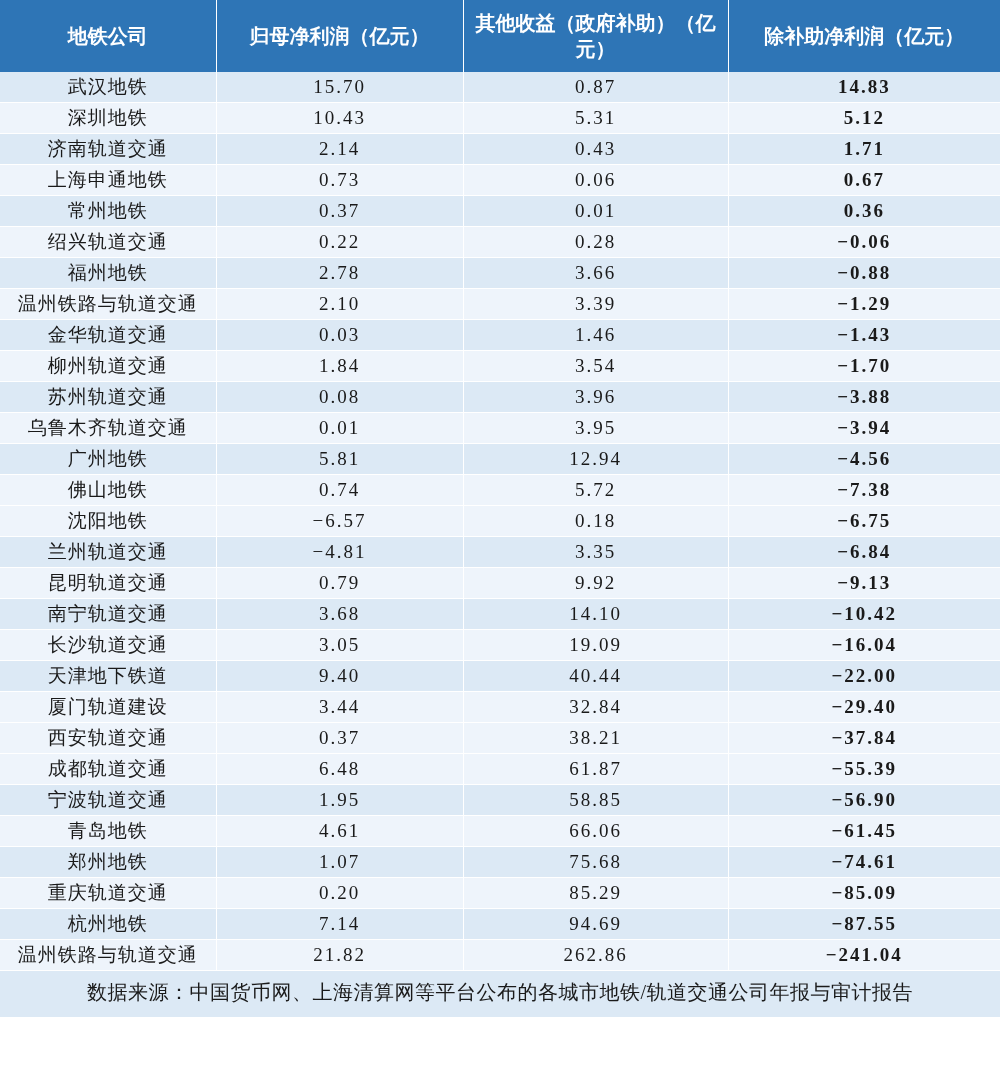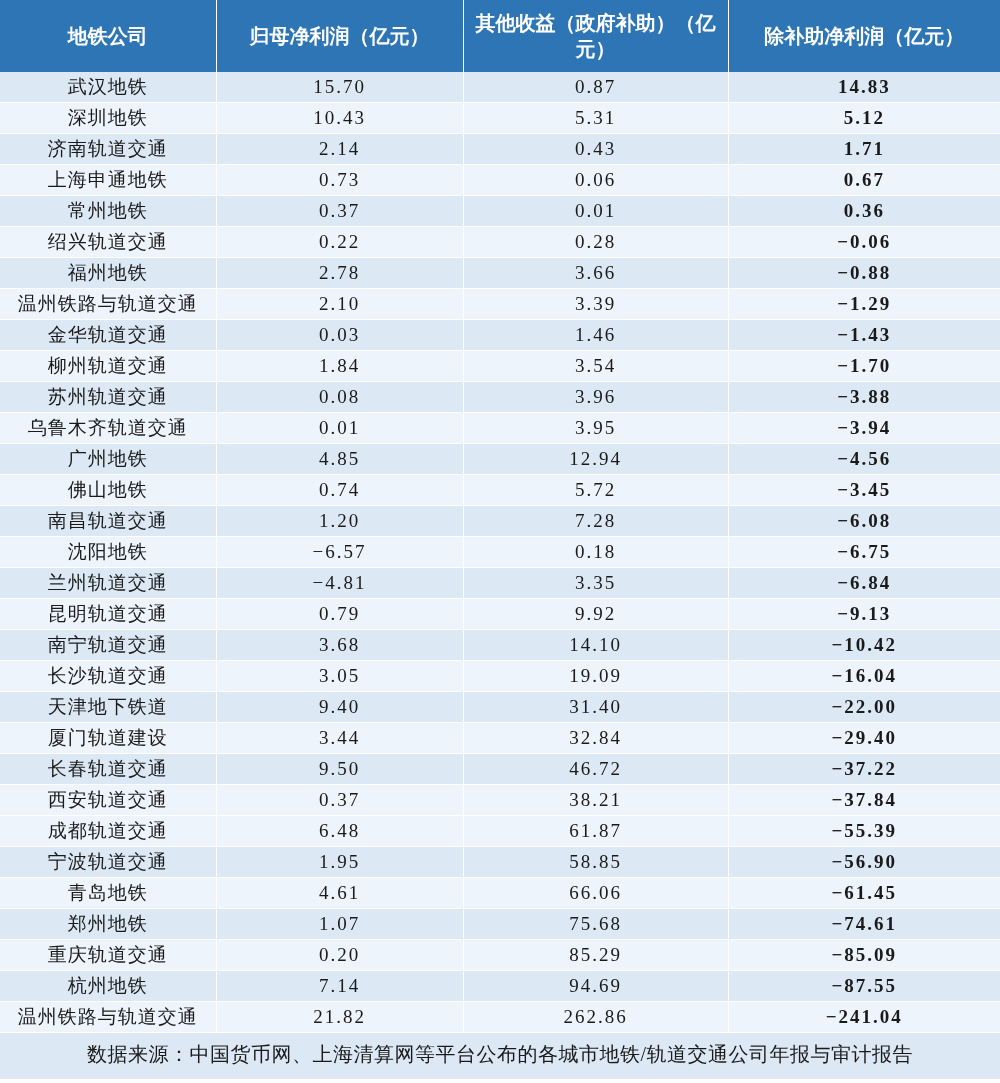--- a/index.html
+++ b/index.html
@@ -165,35 +165,29 @@
           <td class="num">−3.88</td>
         </tr>
         <tr class="even">
           <td class="name">乌鲁木齐轨道交通</td>
           <td class="num">0.01</td>
           <td class="num">3.95</td>
           <td class="num">−3.94</td>
         </tr>
         <tr class="odd">
           <td class="name">广州地铁</td>
-          <td class="num">4.85</td>
+          <td class="num">5.81</td>
           <td class="num">12.94</td>
           <td class="num">−4.56</td>
         </tr>
         <tr class="even">
           <td class="name">佛山地铁</td>
           <td class="num">0.74</td>
           <td class="num">5.72</td>
-          <td class="num">−3.45</td>
-        </tr>
-        <tr class="odd">
-          <td class="name">南昌轨道交通</td>
-          <td class="num">1.20</td>
-          <td class="num">7.28</td>
-          <td class="num">−6.08</td>
+          <td class="num">−7.38</td>
         </tr>
         <tr class="even">
           <td class="name">沈阳地铁</td>
           <td class="num">−6.57</td>
           <td class="num">0.18</td>
           <td class="num">−6.75</td>
         </tr>
         <tr class="odd">
           <td class="name">兰州轨道交通</td>
           <td class="num">−4.81</td>
@@ -214,35 +208,29 @@
         </tr>
         <tr class="even">
           <td class="name">长沙轨道交通</td>
           <td class="num">3.05</td>
           <td class="num">19.09</td>
           <td class="num">−16.04</td>
         </tr>
         <tr class="odd">
           <td class="name">天津地下铁道</td>
           <td class="num">9.40</td>
-          <td class="num">31.40</td>
+          <td class="num">40.44</td>
           <td class="num">−22.00</td>
         </tr>
         <tr class="even">
           <td class="name">厦门轨道建设</td>
           <td class="num">3.44</td>
           <td class="num">32.84</td>
           <td class="num">−29.40</td>
         </tr>
-        <tr class="odd">
-          <td class="name">长春轨道交通</td>
-          <td class="num">9.50</td>
-          <td class="num">46.72</td>
-          <td class="num">−37.22</td>
-        </tr>
         <tr class="even">
           <td class="name">西安轨道交通</td>
           <td class="num">0.37</td>
           <td class="num">38.21</td>
           <td class="num">−37.84</td>
         </tr>
         <tr class="even">
           <td class="name">成都轨道交通</td>
           <td class="num">6.48</td>
           <td class="num">61.87</td>

